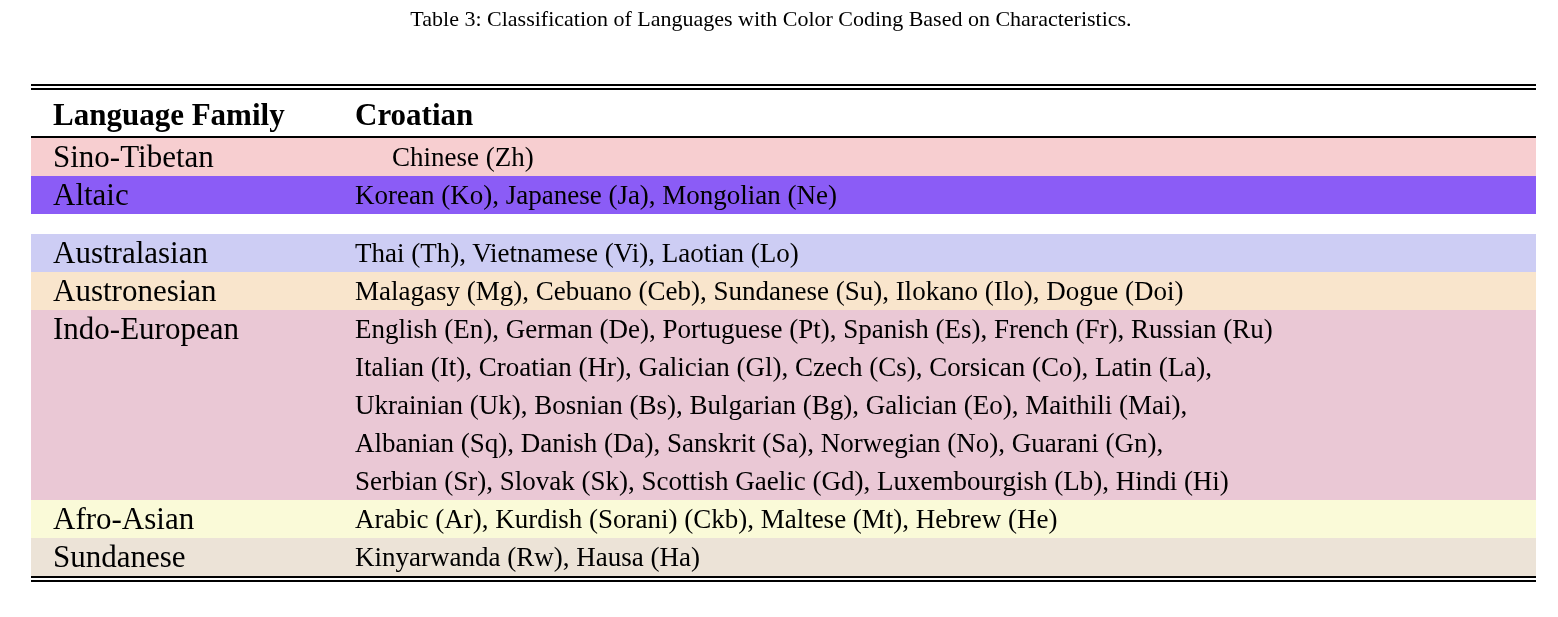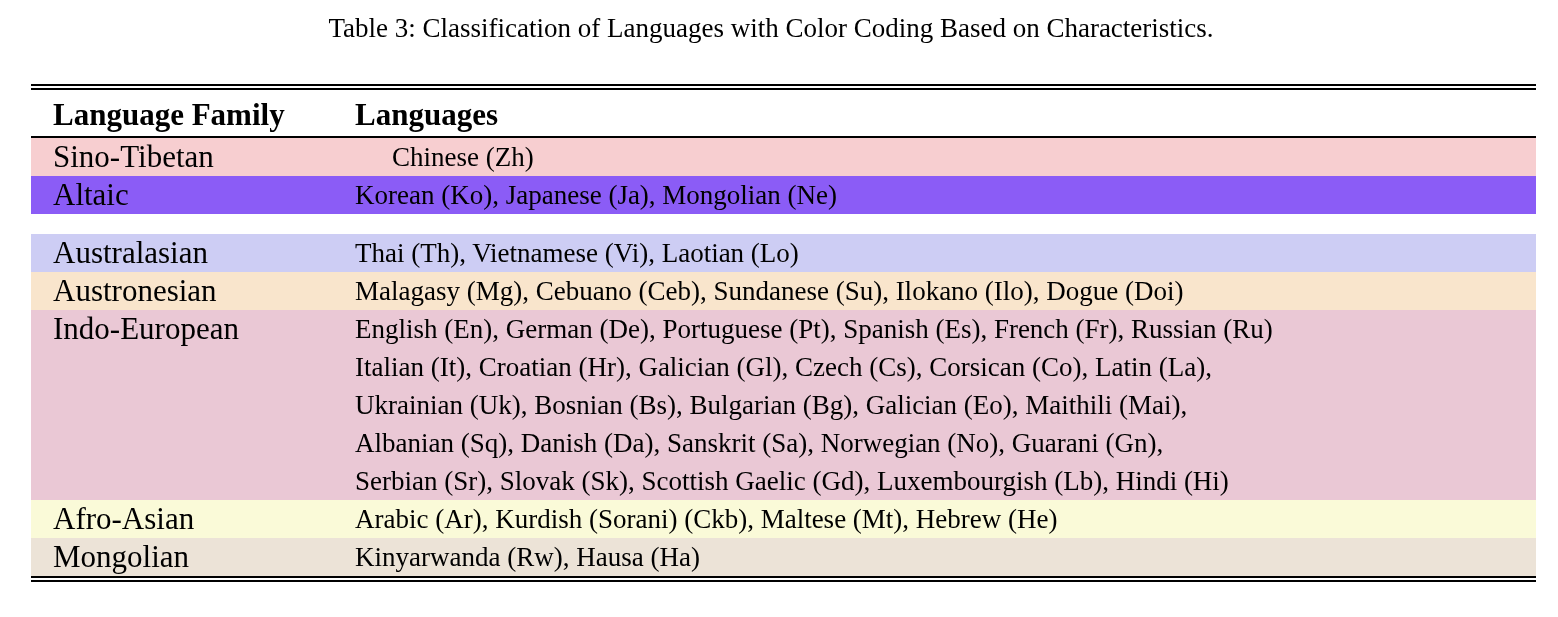--- a/index.html
+++ b/index.html
@@ -12,23 +12,22 @@
     color: #000000;
     overflow: hidden;
   }
   .page {
     width: 1558px;
     height: 617px;
     position: relative;
   }
   .caption {
     text-align: center;
-    font-size: 27px;
+    font-size: 22px;
     line-height: 38px;
-    padding-top: 9px;
     margin: 0 16px 0 0;
   }
   .table-wrap {
     position: absolute;
     left: 31px;
     top: 84px;
     width: 1505px;
     border-top: 6px double #000000;
     border-bottom: 6px double #000000;
   }
@@ -65,21 +64,21 @@
 </style>
 </head>
 <body>
 
 <div class="page">
   <div class="caption">Table 3: Classification of Languages with Color Coding Based on Characteristics.</div>
 
   <div class="table-wrap">
     <div class="thead">
       <div class="cell family">Language Family</div>
-      <div class="cell langs">Languages</div>
+      <div class="cell langs">Croatian</div>
     </div>
     <div>
         <div class="trow" style="background: rgb(247, 206, 208); gap: 37px;">
           <div class="cell family">Sino-Tibetan</div>
           <div class="cell langs">
             <div class="lang-line">Chinese (Zh)</div>
           </div>
         </div>
         <div class="trow" style="background: #8b5cf6;">
           <div class="cell family">Altaic</div>
@@ -109,20 +108,20 @@
             <div class="lang-line">Serbian (Sr), Slovak (Sk), Scottish Gaelic (Gd), Luxembourgish (Lb), Hindi (Hi)</div>
           </div>
         </div>
         <div class="trow" style="background: rgb(250, 250, 216);">
           <div class="cell family">Afro-Asian</div>
           <div class="cell langs">
             <div class="lang-line">Arabic (Ar), Kurdish (Sorani) (Ckb), Maltese (Mt), Hebrew (He)</div>
           </div>
         </div>
         <div class="trow" style="background: rgb(236, 227, 215);">
-          <div class="cell family">Mongolian</div>
+          <div class="cell family">Sundanese</div>
           <div class="cell langs">
             <div class="lang-line">Kinyarwanda (Rw), Hausa (Ha)</div>
           </div>
         </div>
       </div>
   </div>
 </div>
 
 </body></html>

